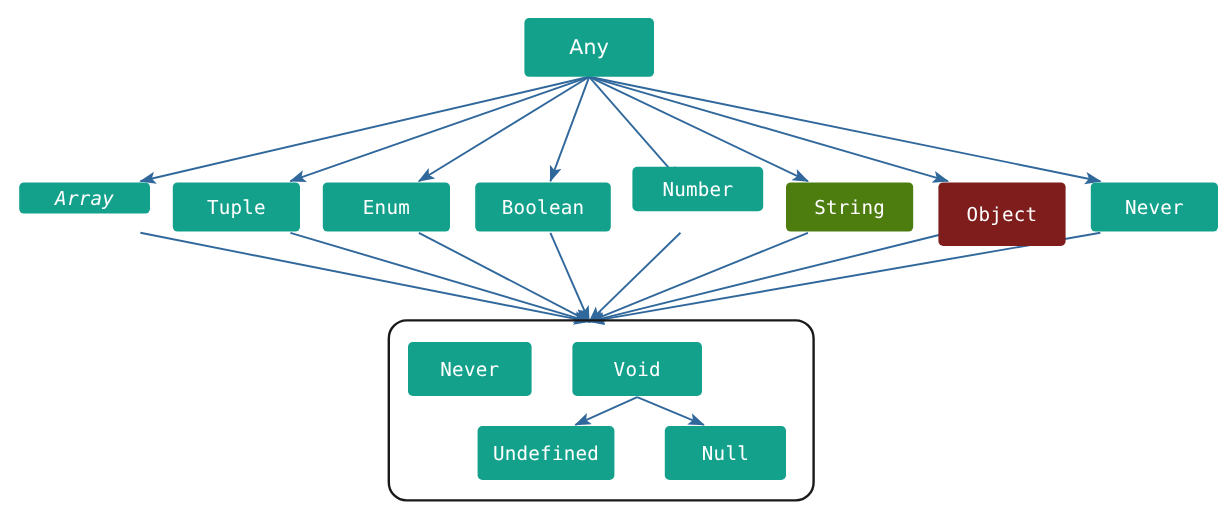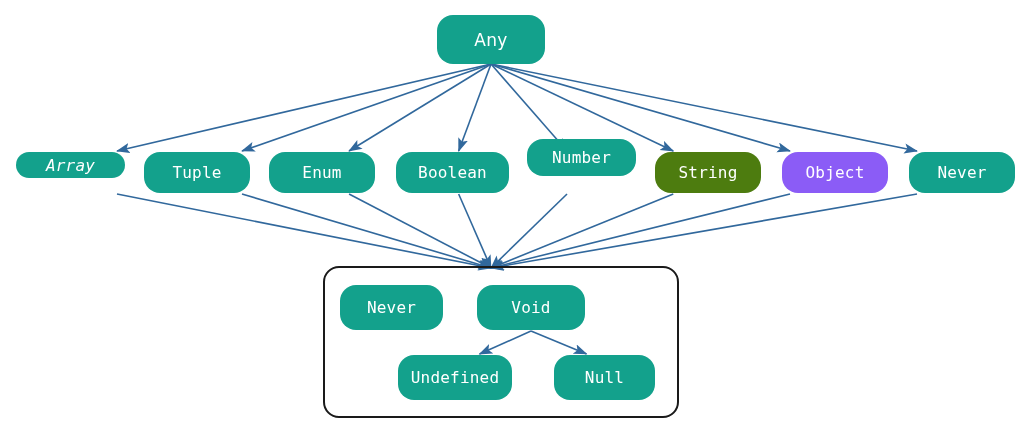--- a/index.html
+++ b/index.html
@@ -31,21 +31,21 @@
   .group-box {
     position: absolute;
     border: 2px solid #1a1a1a;
     border-radius: 16px;
     background: transparent;
     box-sizing: border-box;
   }
   .node {
     position: absolute;
     box-sizing: border-box;
-    border-radius: 16px;
+    border-radius: 4px;
     display: flex;
     align-items: center;
     justify-content: center;
     color: #ffffff;
     font-family: "DejaVu Sans Mono", "Liberation Mono", monospace;
     font-size: 16px;
     font-weight: 400;
     letter-spacing: 0.2px;
     white-space: nowrap;
     user-select: none;
@@ -97,21 +97,21 @@
 
   <div class="node root-node" id="node-root" style="left: 437px; top: 15px; width: 108px; height: 49px; background: rgb(19, 161, 140);">Any</div>
 
   <div id="types-layer">
       <div class="node" style="left: 16px; top: 152px; width: 109px; height: 26px; background: rgb(19, 161, 140); font-style: italic;">Array</div>
       <div class="node" style="left: 144px; top: 152px; width: 106px; height: 41px; background: rgb(19, 161, 140);">Tuple</div>
       <div class="node" style="left: 269px; top: 152px; width: 106px; height: 41px; background: rgb(19, 161, 140);">Enum</div>
       <div class="node" style="left: 396px; top: 152px; width: 113px; height: 41px; background: rgb(19, 161, 140);">Boolean</div>
       <div class="node" style="left: 527px; top: 139px; width: 109px; height: 37px; background: rgb(19, 161, 140);">Number</div>
       <div class="node" style="left: 655px; top: 152px; width: 106px; height: 41px; background: #4d7c0f;">String</div>
-      <div class="node" style="left: 782px; top: 152px; width: 106px; height: 41px; background: #8b5cf6;">Object</div>
+      <div class="node" style="left: 782px; top: 152px; width: 106px; height: 53px; background: #7f1d1d;">Object</div>
       <div class="node" style="left: 909px; top: 152px; width: 106px; height: 41px; background: rgb(19, 161, 140);">Never</div>
     </div>
   <div id="bottom-layer">
       <div class="node" style="left: 340px; top: 285px; width: 103px; height: 45px; background: rgb(19, 161, 140);">Never</div>
       <div class="node" style="left: 477px; top: 285px; width: 108px; height: 45px; background: rgb(19, 161, 140);">Void</div>
       <div class="node" style="left: 398px; top: 355px; width: 114px; height: 45px; background: rgb(19, 161, 140);">Undefined</div>
       <div class="node" style="left: 554px; top: 355px; width: 101px; height: 45px; background: rgb(19, 161, 140);">Null</div>
     </div>
 
 </div>

